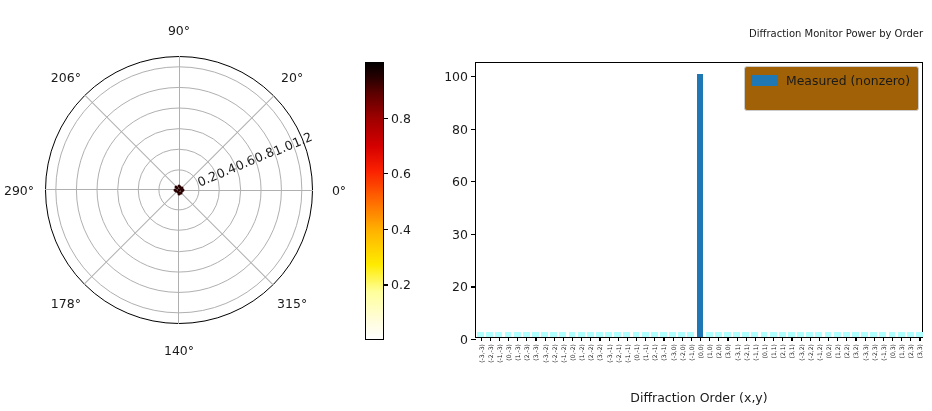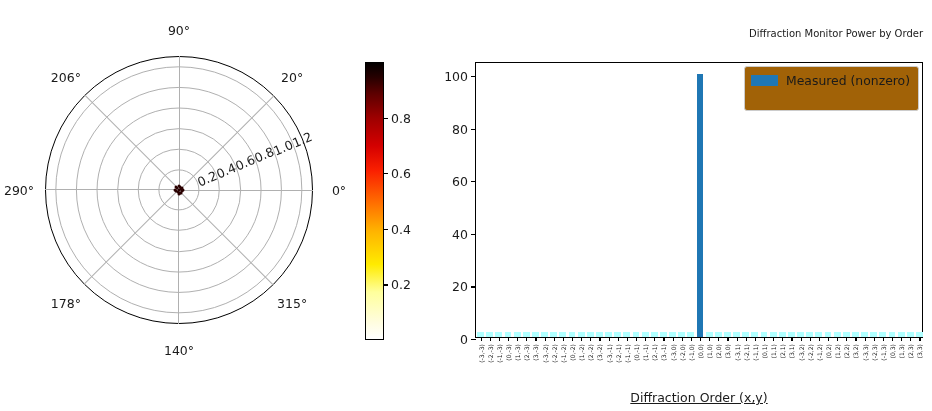--- a/index.html
+++ b/index.html
@@ -48,21 +48,21 @@
   .bar.desired{background:#afffff;}
   .bar.measured{background:#1f77b4;}
   .ytick{position:absolute;left:-5px;width:5px;height:1.2px;background:#000;}
   .ytick-lbl{position:absolute;right:100%;margin-right:8px;font-size:12.5px;
              color:#1a1a1a;transform:translateY(-50%);white-space:nowrap;}
   .xtick{position:absolute;top:100%;width:1.1px;height:4px;background:#000;}
   .xtick-lbl{position:absolute;top:100%;margin-top:7px;font-size:6.1px;color:#1a1a1a;
              white-space:nowrap;transform-origin:top left;
              transform:rotate(-90deg) translate(-100%,-50%);}
   #xlabel{position:absolute;left:48px;top:390px;width:448px;text-align:center;
-          font-size:12.5px;color:#1a1a1a;text-decoration:underline;}
+          font-size:12.5px;color:#1a1a1a;}
 
   
   #legend{position:absolute;right:3px;top:3px;background:#a16207;
           border:0.9px solid #cccccc;border-radius:3px;padding:5px 8px 21px 6px;}
   .legend-row{display:flex;align-items:center;height:17px;}
   .legend-swatch{width:27px;height:11px;margin-right:8px;flex:0 0 auto;}
   .legend-swatch.measured{background:#1f77b4;}
   .legend-swatch.desired{background:#afffff;}
   .legend-text{font-size:12.4px;color:#1a1a1a;white-space:nowrap;}
 </style>
@@ -199,21 +199,21 @@
           <div class="bar desired" style="left: 421.669px; width: 6.94857px; height: 5.25714px;"></div>
           <div class="bar desired" style="left: 430.811px; width: 6.94857px; height: 5.25714px;"></div>
           <div class="bar desired" style="left: 439.954px; width: 6.94857px; height: 5.25714px;"></div>
         </div>
       <div id="yticks">
           <div class="ytick" style="top: 276px;"></div>
           <div class="ytick-lbl" style="top: 276px;">0</div>
           <div class="ytick" style="top: 223.429px;"></div>
           <div class="ytick-lbl" style="top: 223.429px;">20</div>
           <div class="ytick" style="top: 170.857px;"></div>
-          <div class="ytick-lbl" style="top: 170.857px;">40</div>
+          <div class="ytick-lbl" style="top: 170.857px;">30</div>
           <div class="ytick" style="top: 118.286px;"></div>
           <div class="ytick-lbl" style="top: 118.286px;">60</div>
           <div class="ytick" style="top: 65.7143px;"></div>
           <div class="ytick-lbl" style="top: 65.7143px;">80</div>
           <div class="ytick" style="top: 13.1429px;"></div>
           <div class="ytick-lbl" style="top: 13.1429px;">100</div>
         </div>
       <div id="xticks">
           <div class="xtick" style="left: 4.57143px;"></div>
           <div class="xtick-lbl" style="left: 4.57143px;">(-3,-3)</div>

